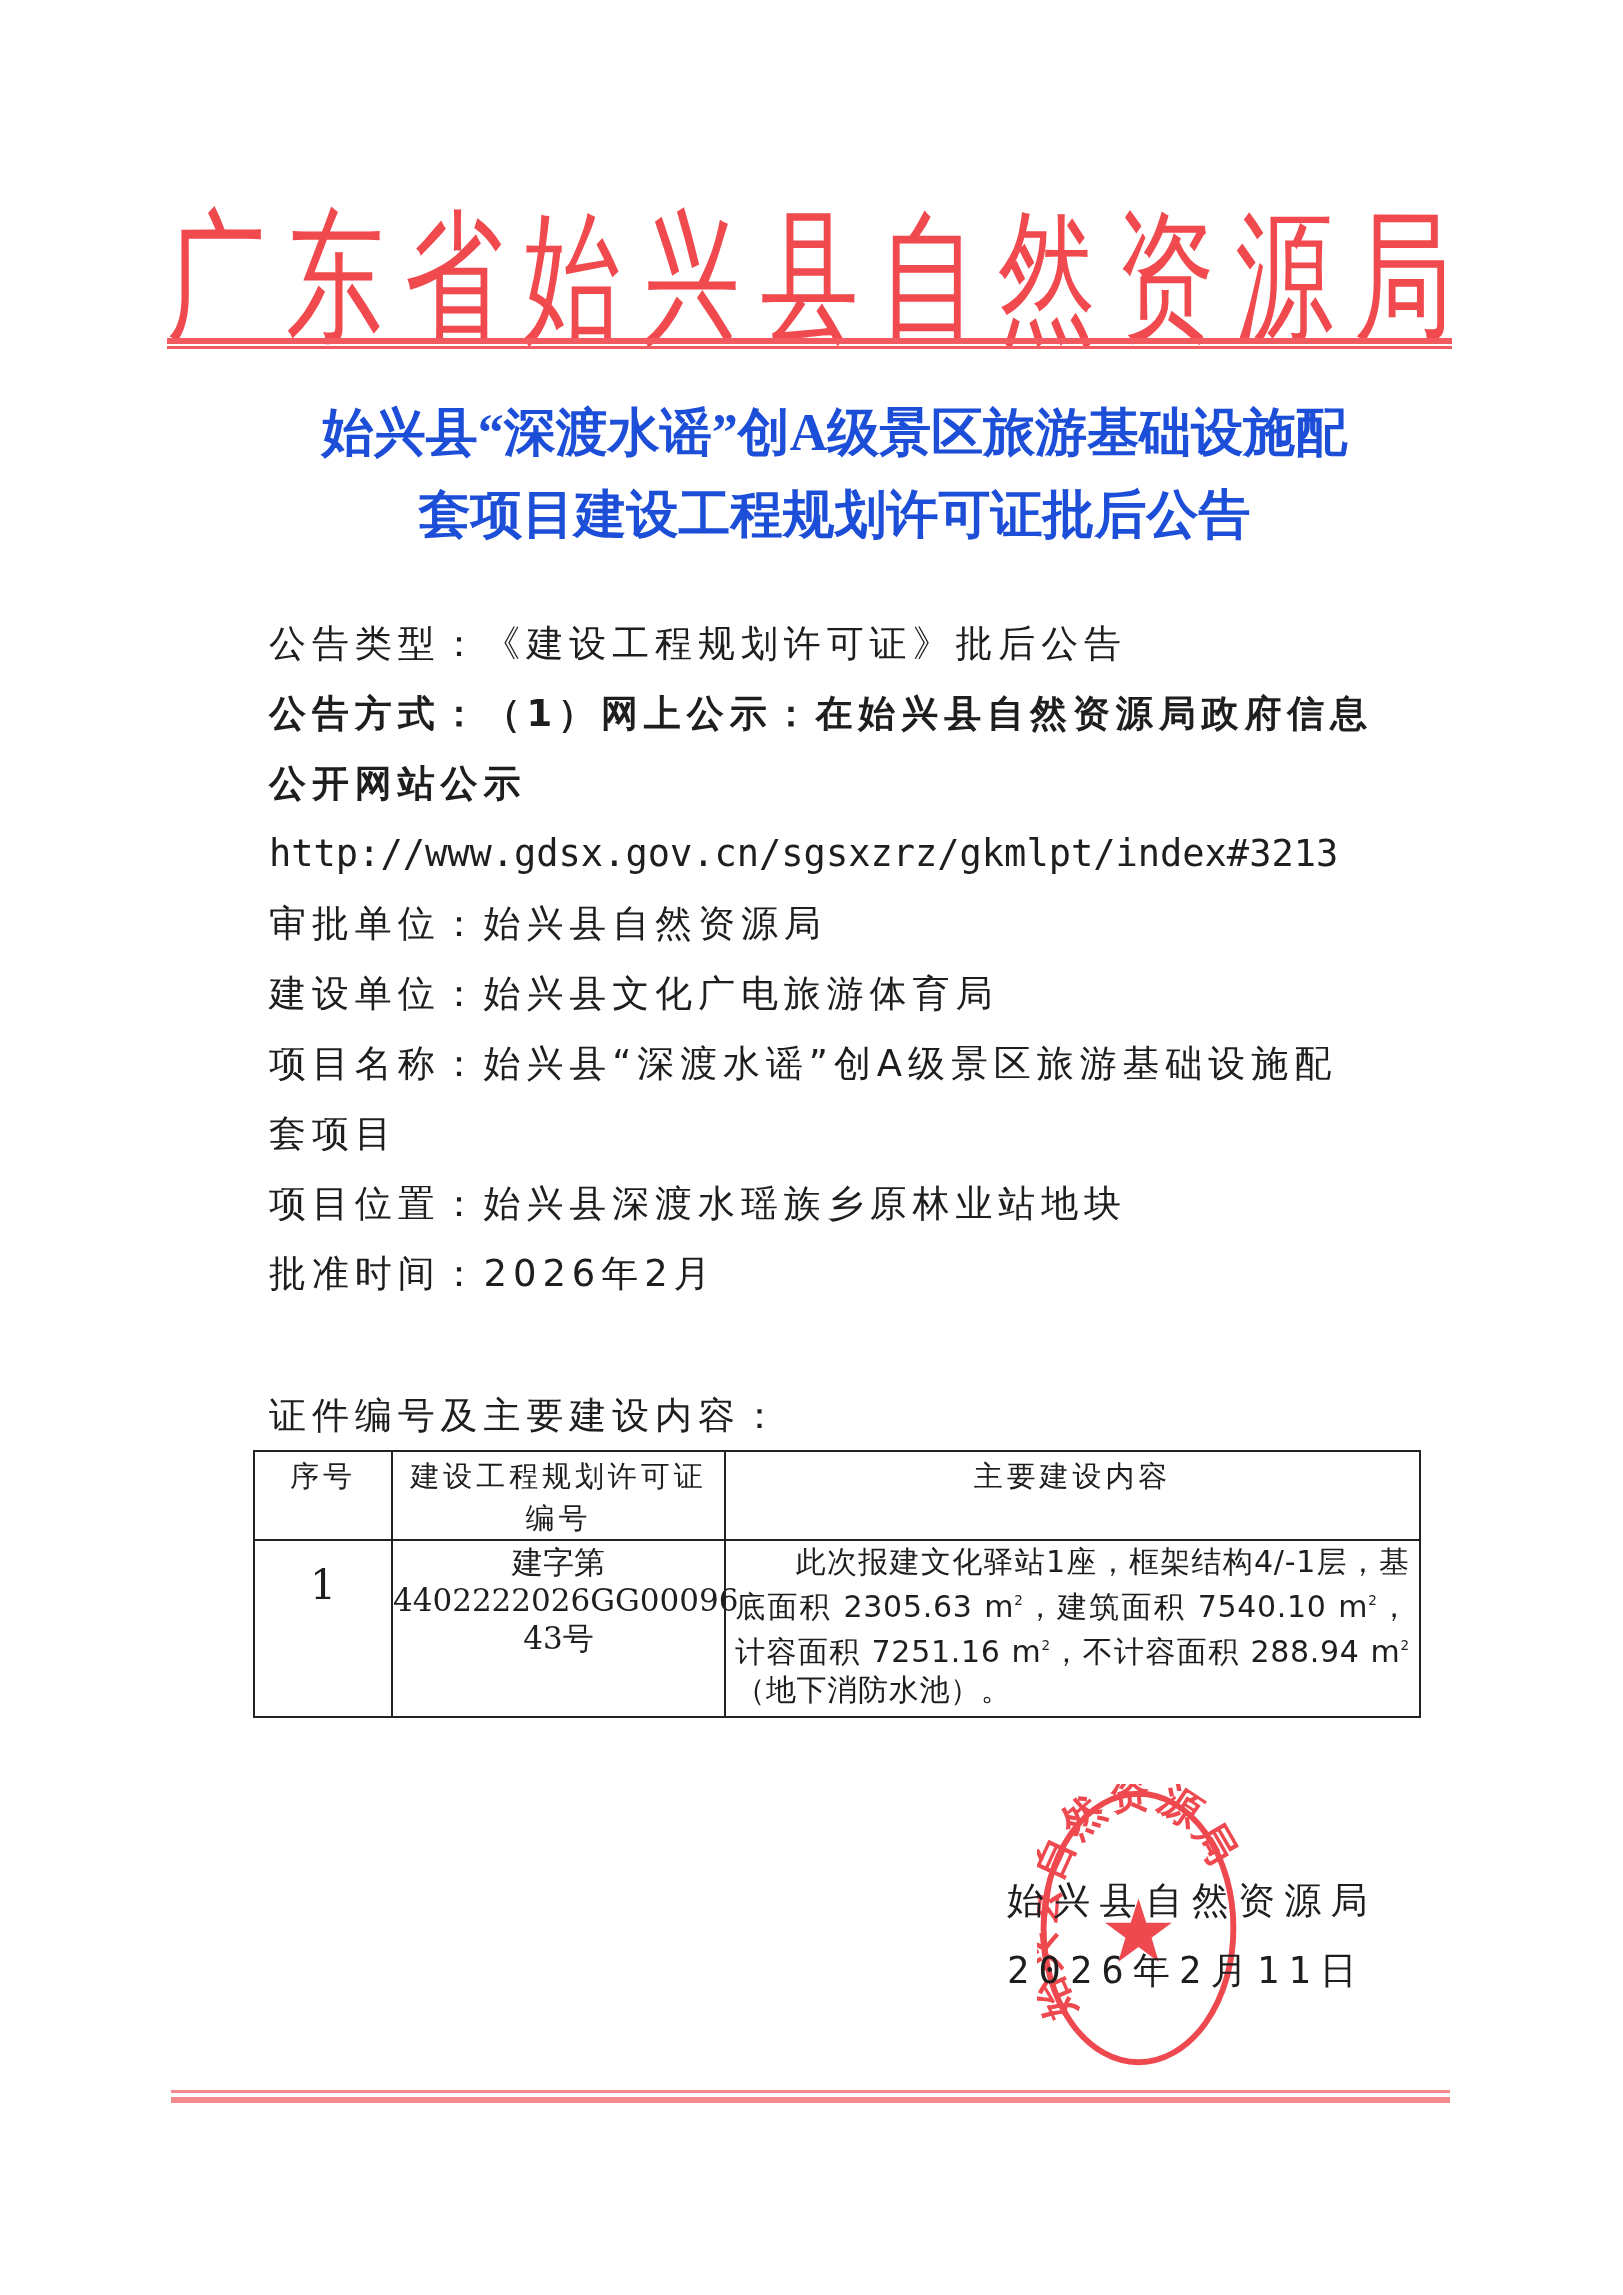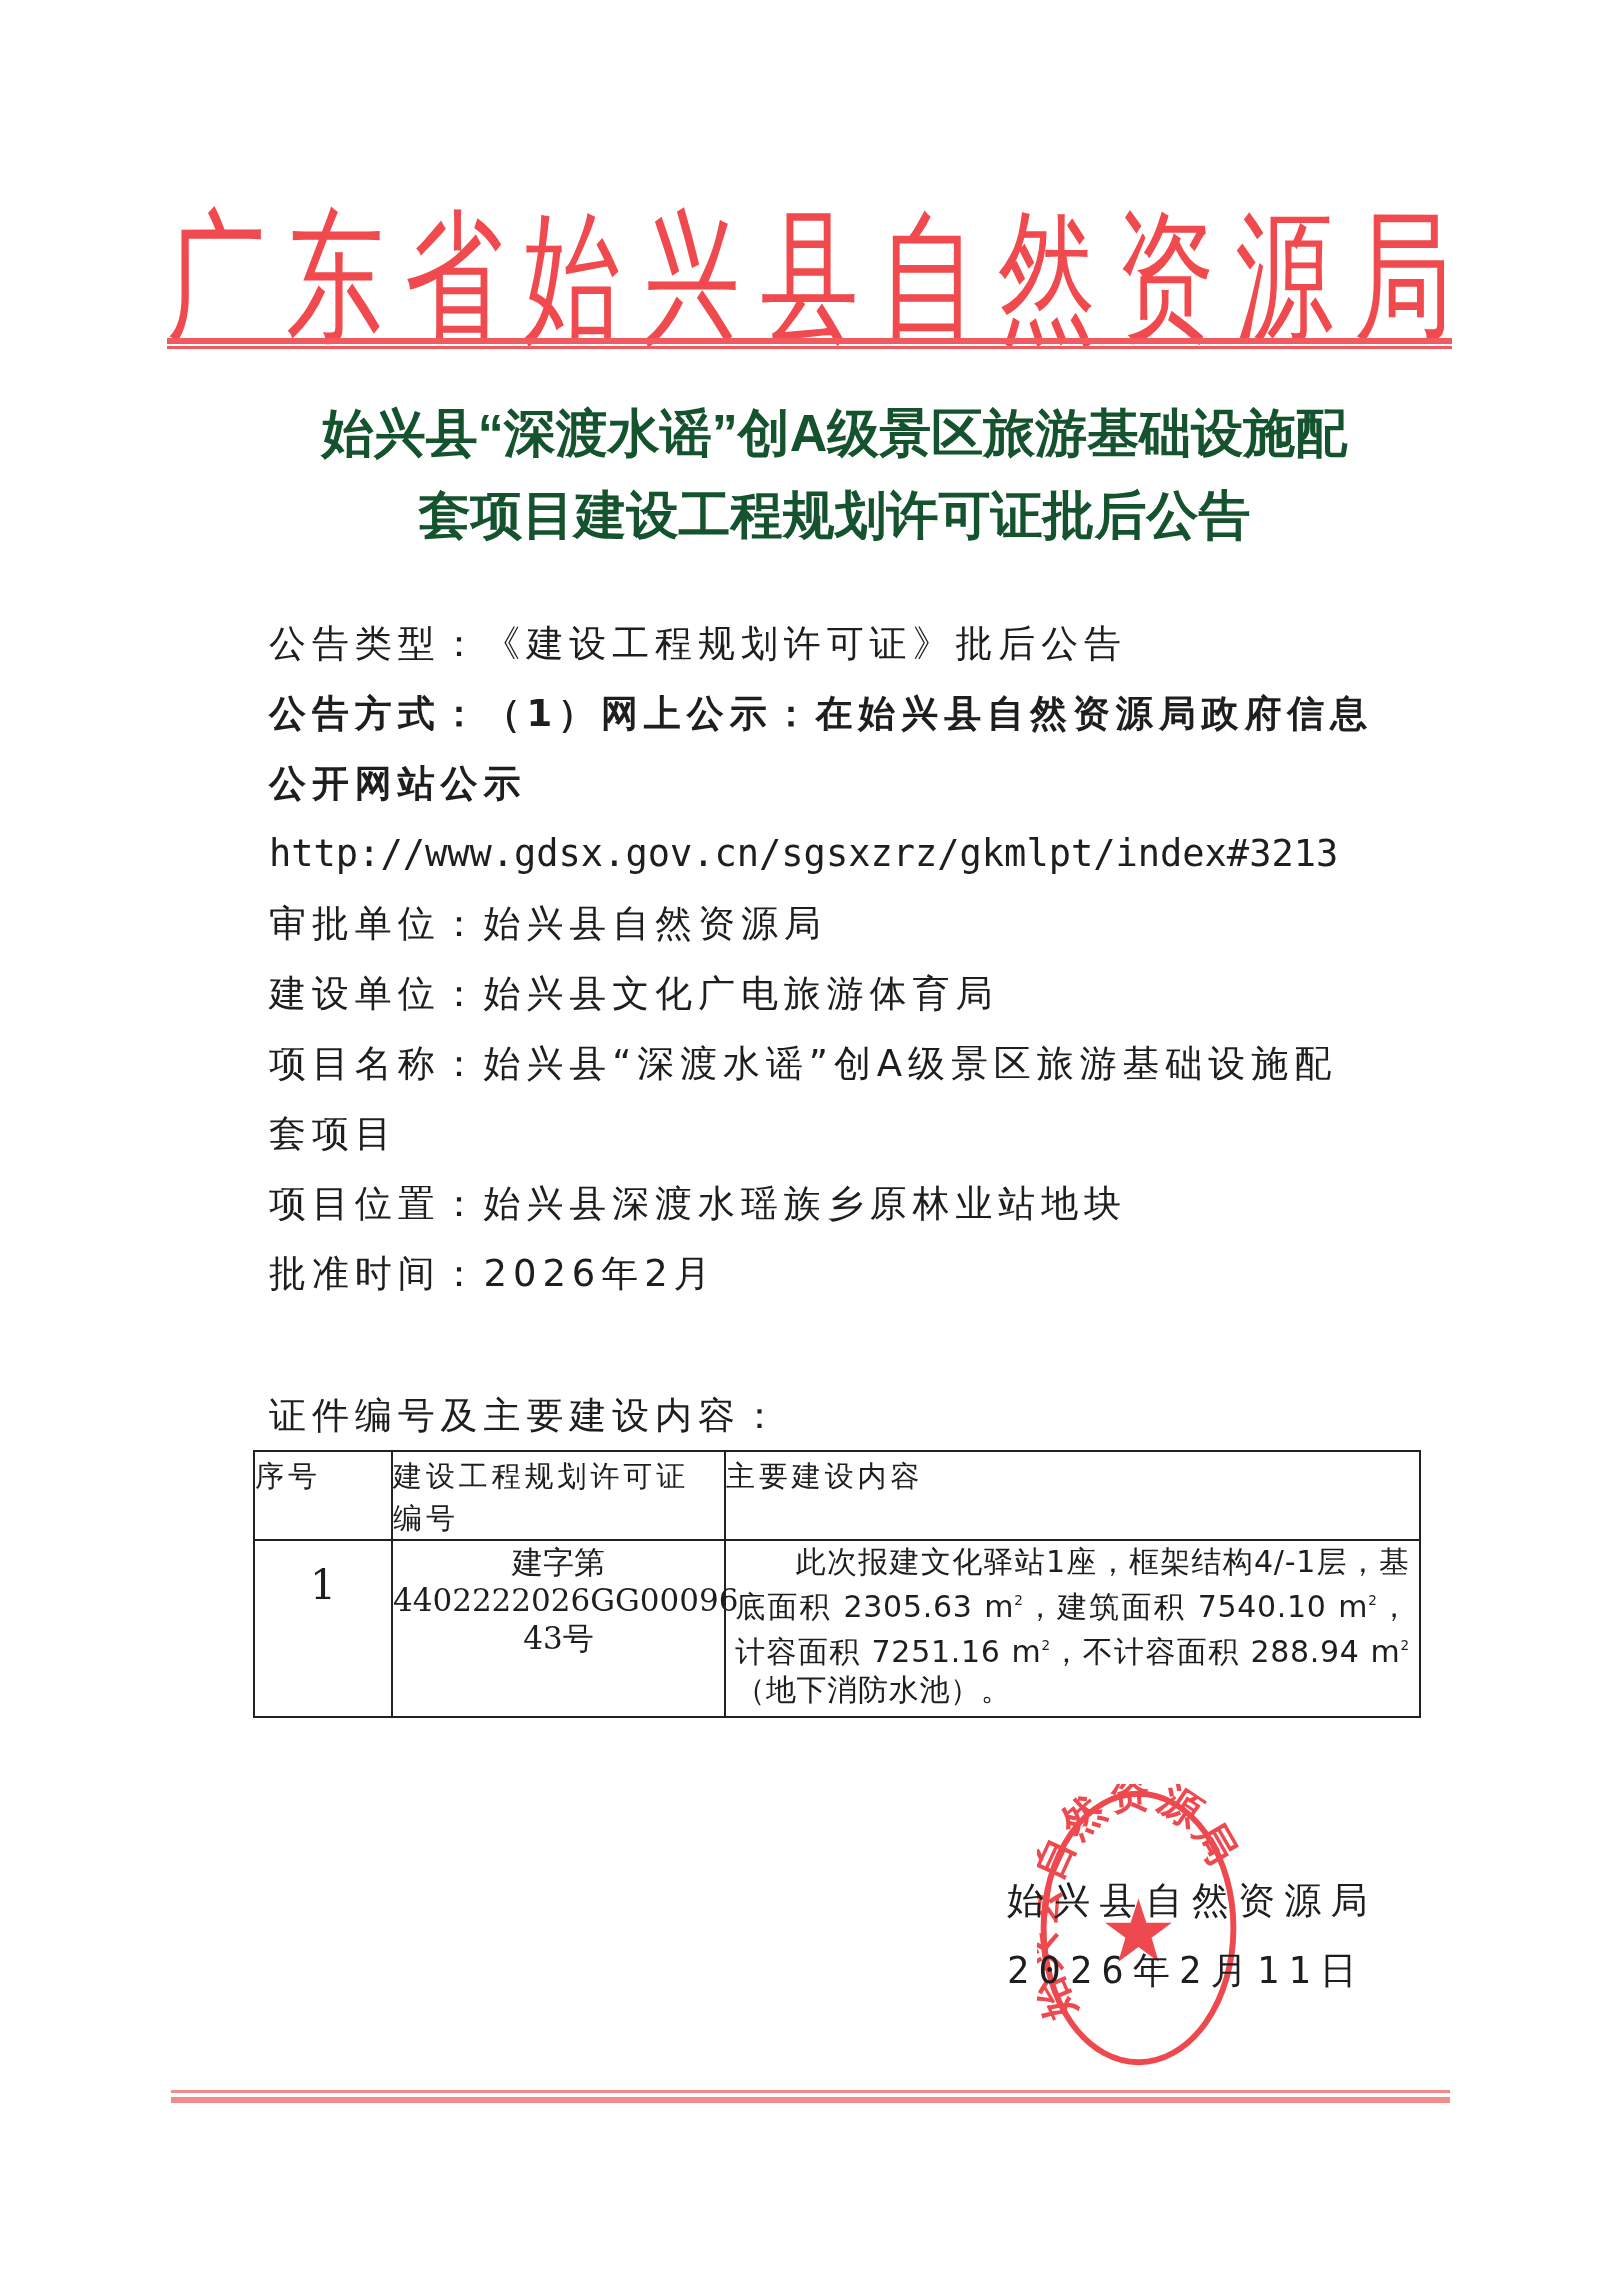--- a/index.html
+++ b/index.html
@@ -29,25 +29,25 @@
       transform-origin: center center;
       letter-spacing: 0;
     }
     .letterhead span { display: inline-block; width: 98px; text-align: center; }
     .red-rule-thick { background: #f25a5f; height: 5.9px; }
     .red-rule-thin  { background: #f25a5f; height: 2.6px; }
 
     
     .title {
       left: 249px; width: 1171px; text-align: center;
-      font-family: Liberation Sans, sans-serif;
+      font-family: Liberation Serif, serif;
       font-weight: bold;
       font-size: 52px;
       line-height: 82px;
-      color: #14532d;
+      color: #1d4ed8;
       top: 392px;
     }
 
     
     .line {
       left: 269px;
       font-family: "DejaVu Sans", sans-serif;
       font-size: 37px;
       line-height: 46px;
       letter-spacing: 5.9px;
@@ -74,21 +74,21 @@
       padding: 0;
       font-weight: normal;
     }
     .permit-table th {
       font-family: "DejaVu Sans", sans-serif;
       font-size: 29px;
       line-height: 42px;
       height: 84px;
       letter-spacing: 3.9px;
       padding-top: 2.6px;
-      text-align: left;
+      text-align: center;
     }
     .permit-table td {
       font-size: 33px;
       line-height: 38px;
       height: 150px;
       padding-top: 2px;
     }
     .col-seq { width: 138px; }
     .col-no  { width: 333px; }
     .cell-seq { text-align: center; padding-top: 25px !important; font-size: 41px !important; }

